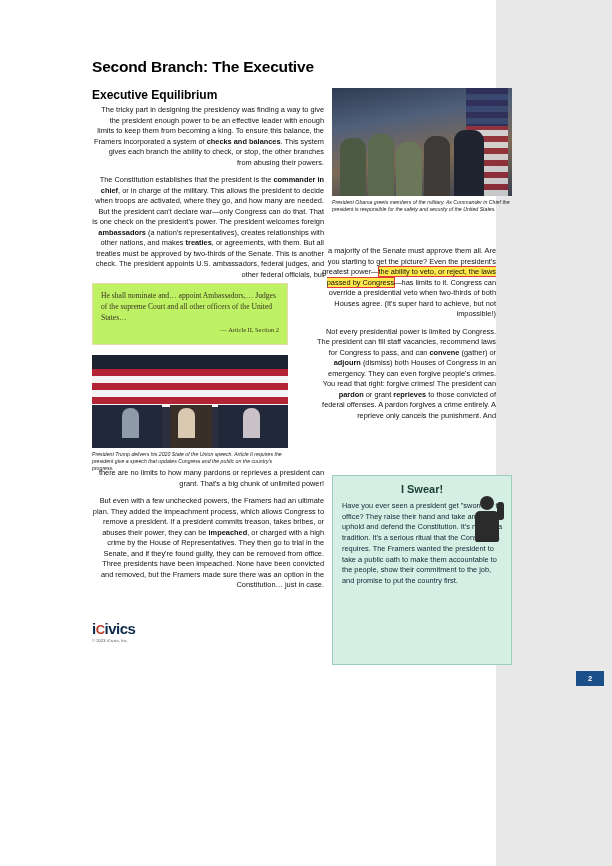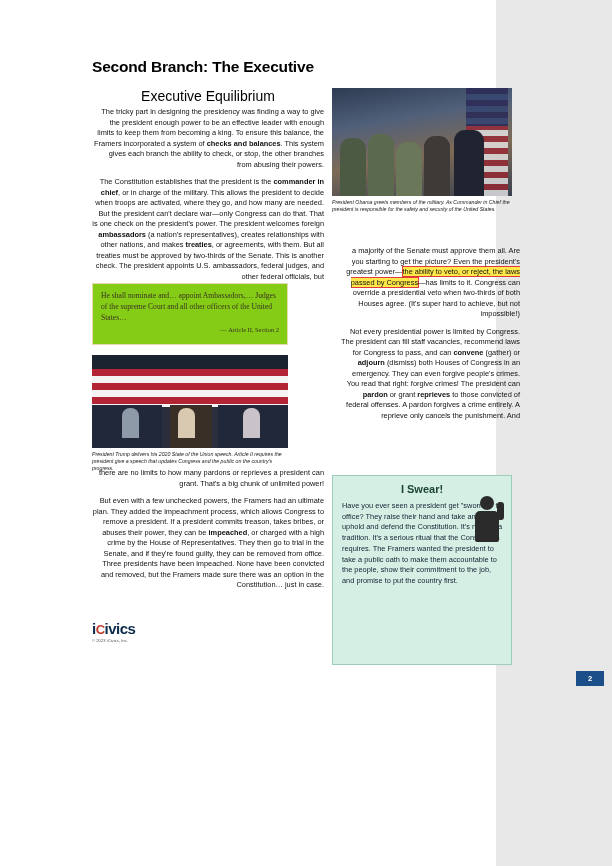--- a/index.html
+++ b/index.html
@@ -28,25 +28,24 @@
     height: 600px;
   }
   h1.title {
     font-size: 15.5px;
     font-weight: bold;
     color: #000;
     margin: 0 0 10px 0;
     letter-spacing: -0.2px;
   }
   h2.section {
-    font-size: 14px;
-    font-weight: normal;
+    font-size: 12px;
+    font-weight: bold;
     color: #000;
     margin: 0 0 3px 0;
-    text-align: center;
   }
   p.body {
     font-size: 7.4px;
     line-height: 1.42;
     color: #111;
     margin: 0 0 7px 0;
     text-align: right;
   }
   .col-left {
     position: absolute;
@@ -82,31 +81,31 @@
   .caption {
     font-size: 5.2px;
     line-height: 1.35;
     color: #222;
     font-style: italic;
     margin-top: 3px;
     width: 180px;
   }
   .col-right {
     position: absolute;
-    left: 248px;
+    left: 224px;
     top: 188px;
     width: 180px;
   }
   .quote-box {
     position: absolute;
     left: 0;
     top: 225px;
     width: 196px;
     height: 62px;
-    background: #84cc16;
+    background: #bef264;
     border: 1px solid #e7d9ab;
     box-sizing: border-box;
     padding: 6px 8px 4px 8px;
   }
   .quote-box .qtext {
     font-size: 7.6px;
     line-height: 1.45;
     color: #3b3323;
     font-family: "Liberation Serif", serif;
   }

